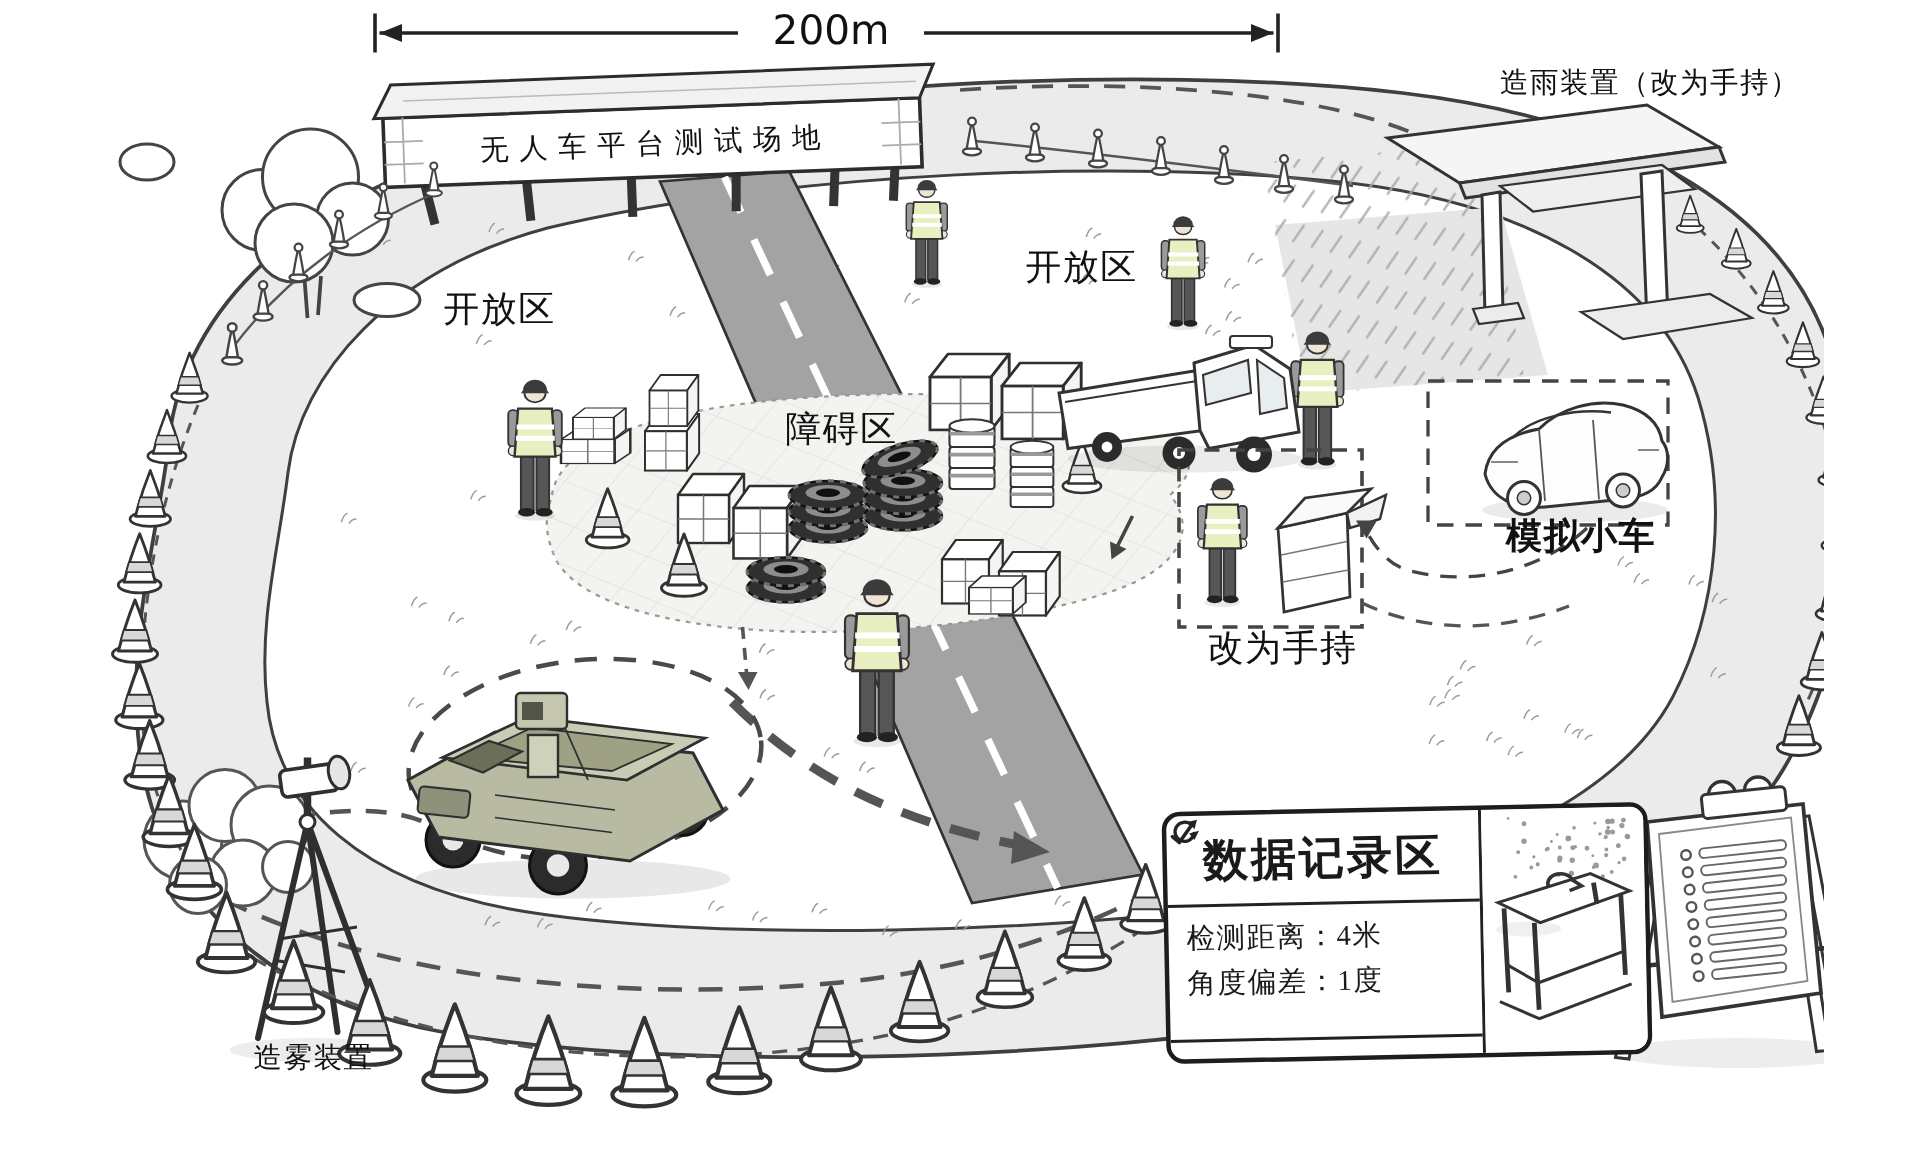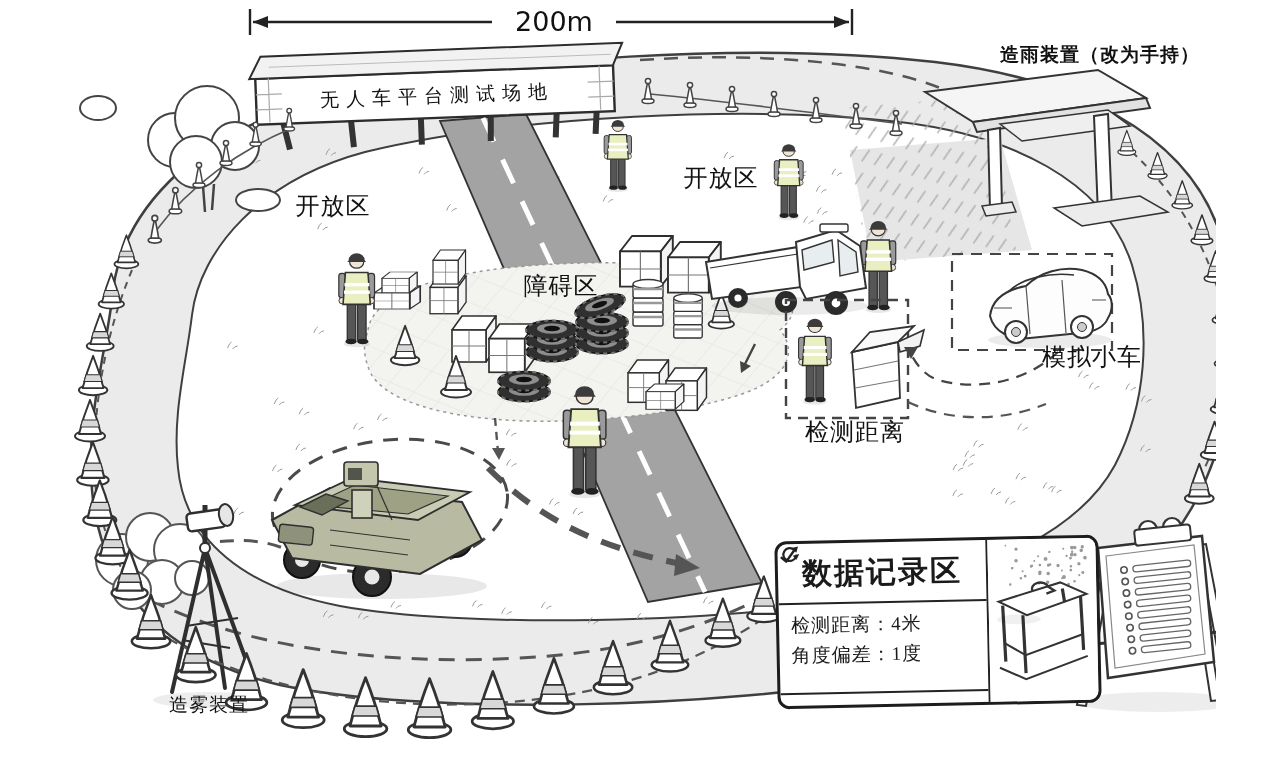--- a/index.html
+++ b/index.html
@@ -462,26 +462,26 @@
           <circle cx="0" cy="69.6" r="3.2" fill="none" stroke="#555" stroke-width="1.6"></circle>
           <rect x="9" y="66.39999999999999" width="50.8" height="6.4" rx="3" fill="#fff" stroke="#666" stroke-width="1.3"></rect>
           <circle cx="0" cy="81.2" r="3.2" fill="none" stroke="#555" stroke-width="1.6"></circle>
           <rect x="9" y="78" width="49.6" height="6.4" rx="3" fill="#fff" stroke="#666" stroke-width="1.3"></rect>
         </g>
   </g>
 </svg>
 
 <div class="label" id="dim-label" style="left:554px;top:21px;">200m</div>
 <div class="label" id="sign-label" style="left:437px;top:96px;">无人车平台测试场地</div>
-<div class="label small" style="left:1100px;top:55px;font-weight:bold;">造雨装置（改为手持）</div>
+<div class="label small" style="left:1100px;top:55px;">造雨装置（改为手持）</div>
 <div class="label" style="left:333px;top:206px;">开放区</div>
 <div class="label" style="left:721px;top:178px;">开放区</div>
 <div class="label" style="left:561px;top:286px;">障碍区</div>
-<div class="label" style="left:1092px;top:357px;">模拟小车</div>
-<div class="label" style="left:855px;top:432px;">检测距离</div>
+<div class="label" style="left:1054px;top:357px;font-weight:bold;">模拟小车</div>
+<div class="label" style="left:855px;top:432px;">改为手持</div>
 <div class="label small" style="left:209px;top:705px;">造雾装置</div>
 
 <div id="data-panel">
   <div id="panel-left">
     <div id="panel-title">数据记录区</div>
     <div id="panel-metrics">
       <div class="metric-row">
         <svg width="22" height="22" viewBox="0 0 22 22">
           <path d="M4,13.5 L8.5,17.5 L17,6" fill="none" stroke="#222" stroke-width="2.4" stroke-linecap="round" stroke-linejoin="round"></path>
           <polygon points="14.2,4.0 20.6,2.6 18.8,8.8" fill="#222"></polygon>

